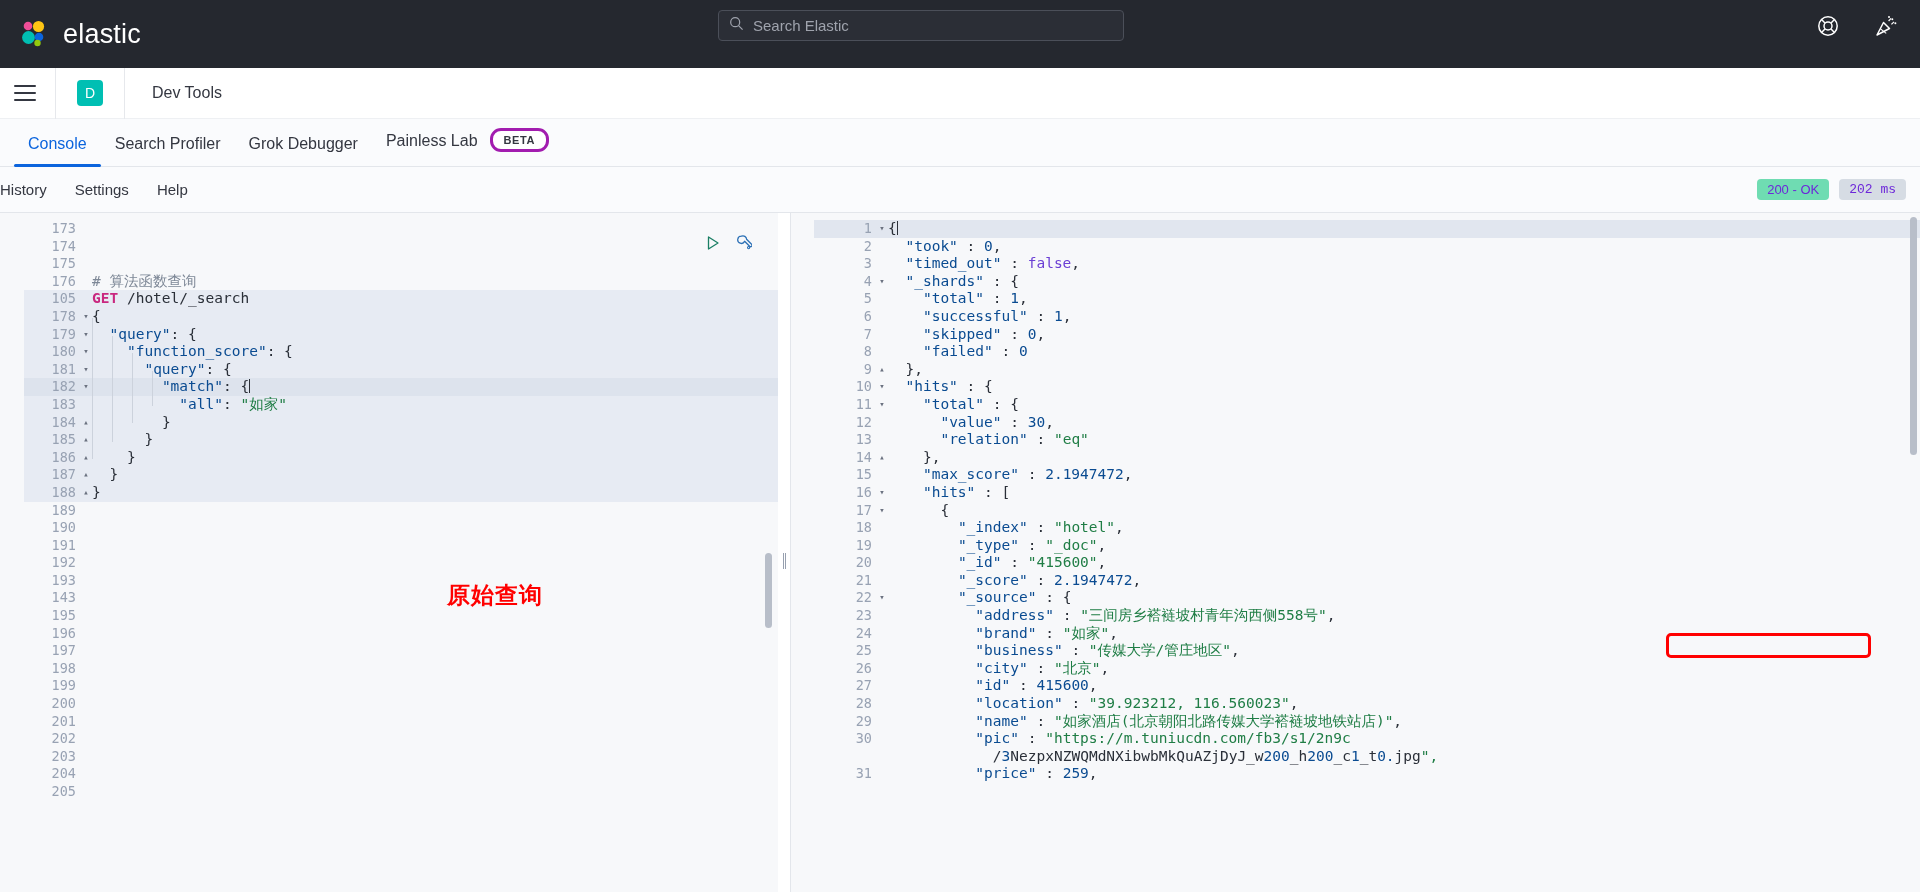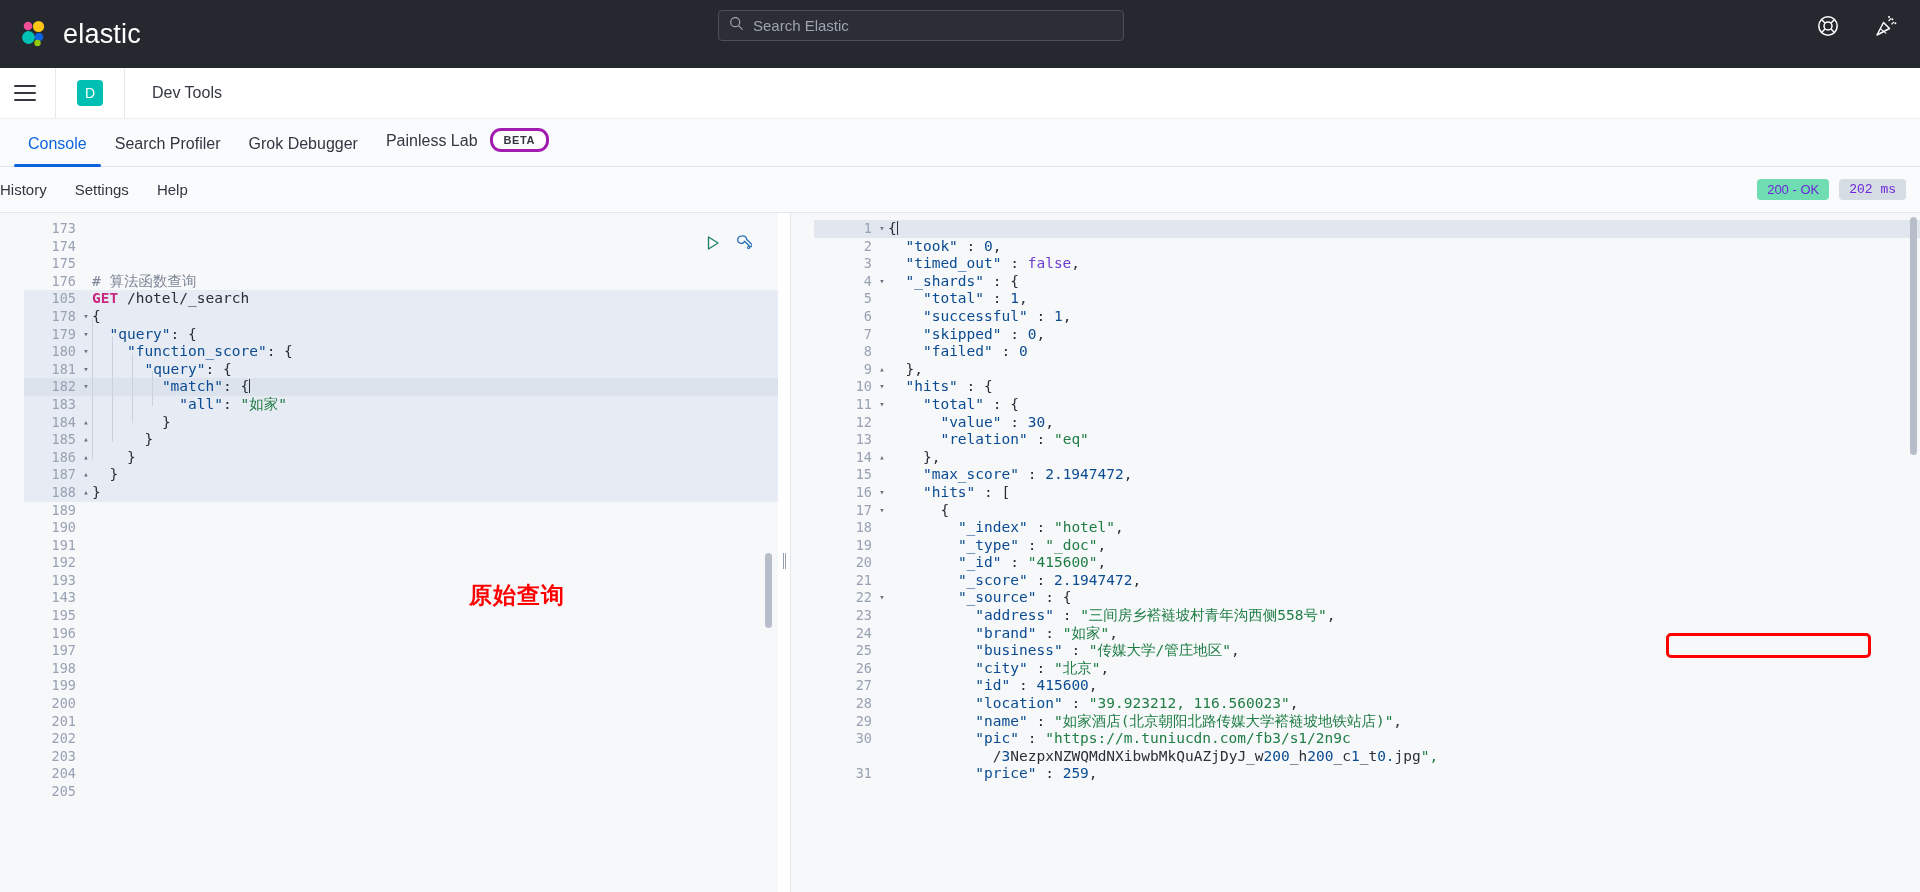--- a/index.html
+++ b/index.html
@@ -179,21 +179,21 @@
   
   .actions {
     position: absolute; right: 20px; top: 24px;
     display: flex; gap: 14px; align-items: center;
   }
   .act-icon { cursor: pointer; }
 
   
   .annot-text {
     position: absolute;
-    left: 469px; top: 374px;
+    left: 447px; top: 374px;
     color: #ff0000; font-size: 23px;
     font-family: "DejaVu Sans", sans-serif;
     font-weight: 600;
     letter-spacing: 1px;
   }
   .annot-box {
     position: absolute;
     left: 876px; top: 420px;
     width: 205px; height: 25px;
     border: 3px solid #ff0000; border-radius: 5px;

